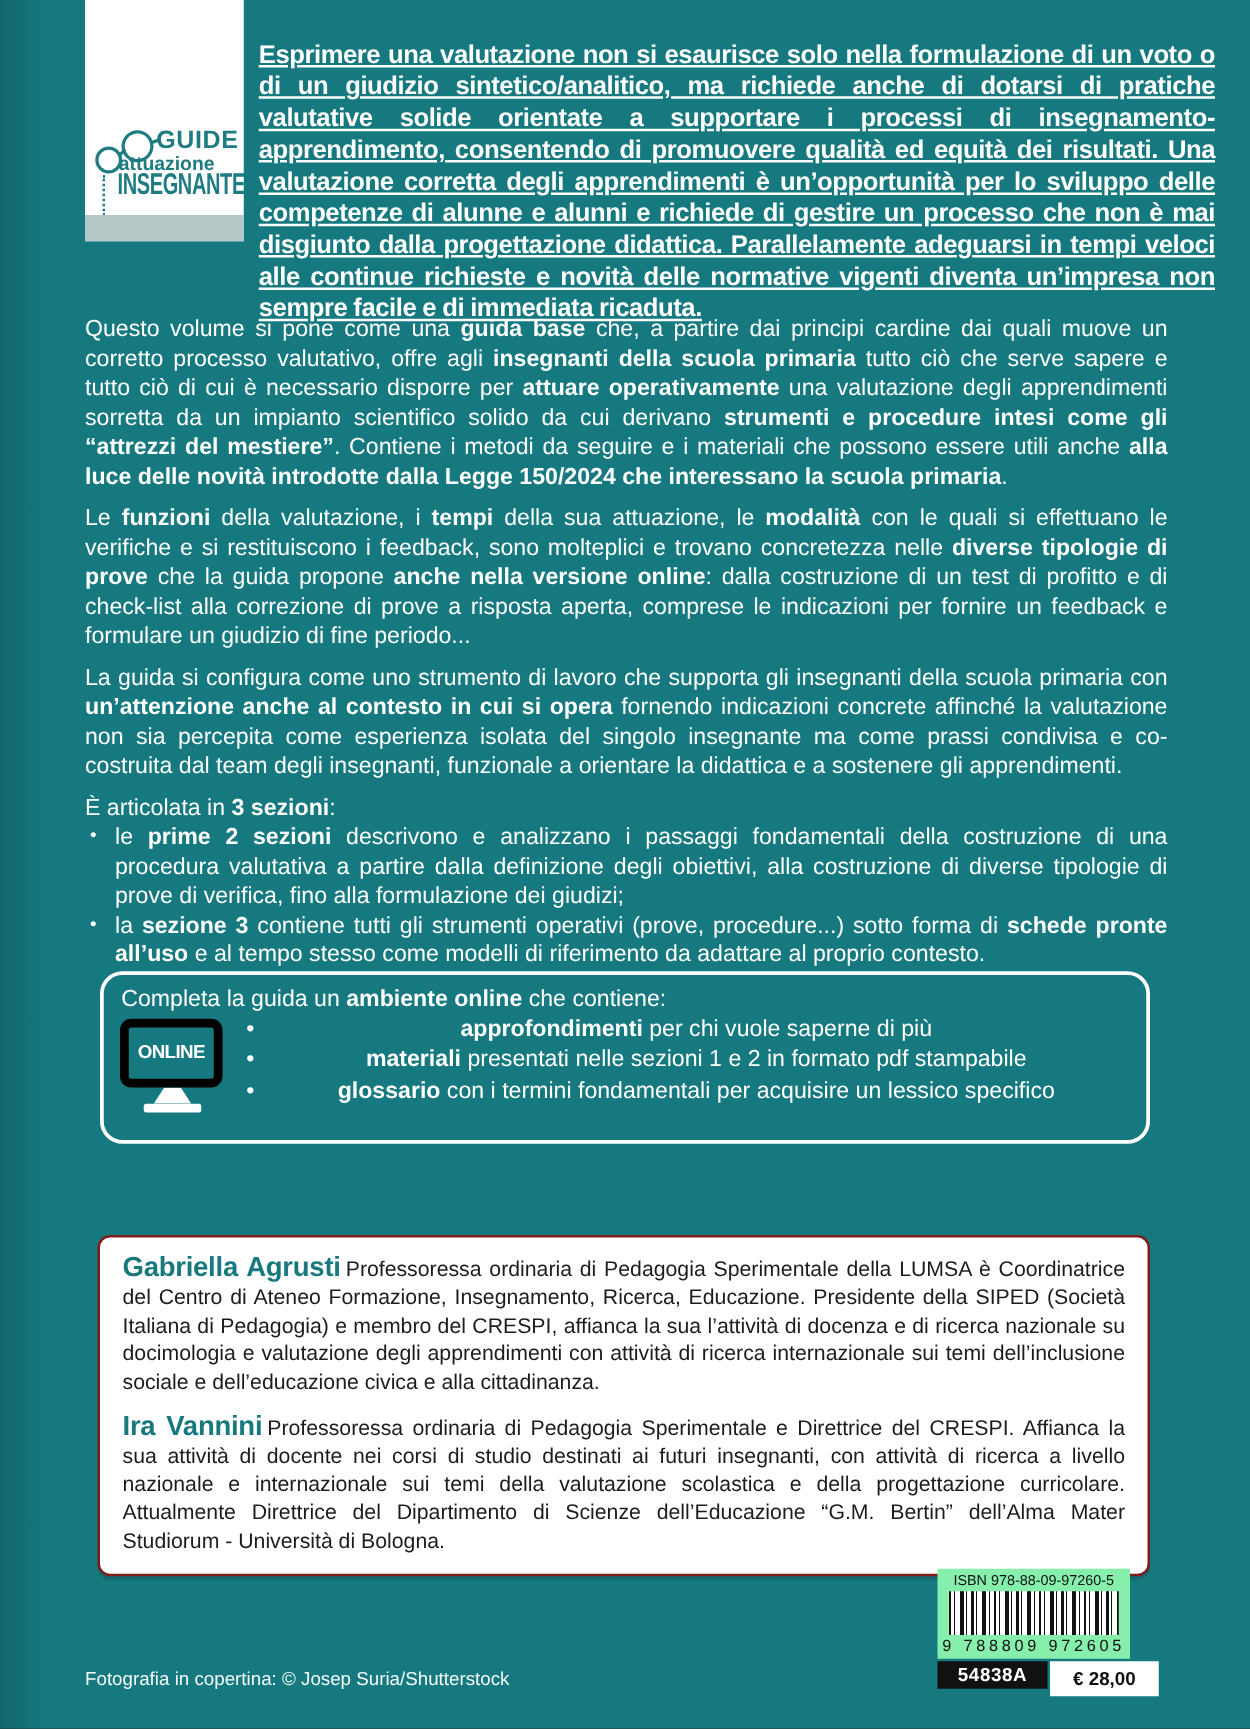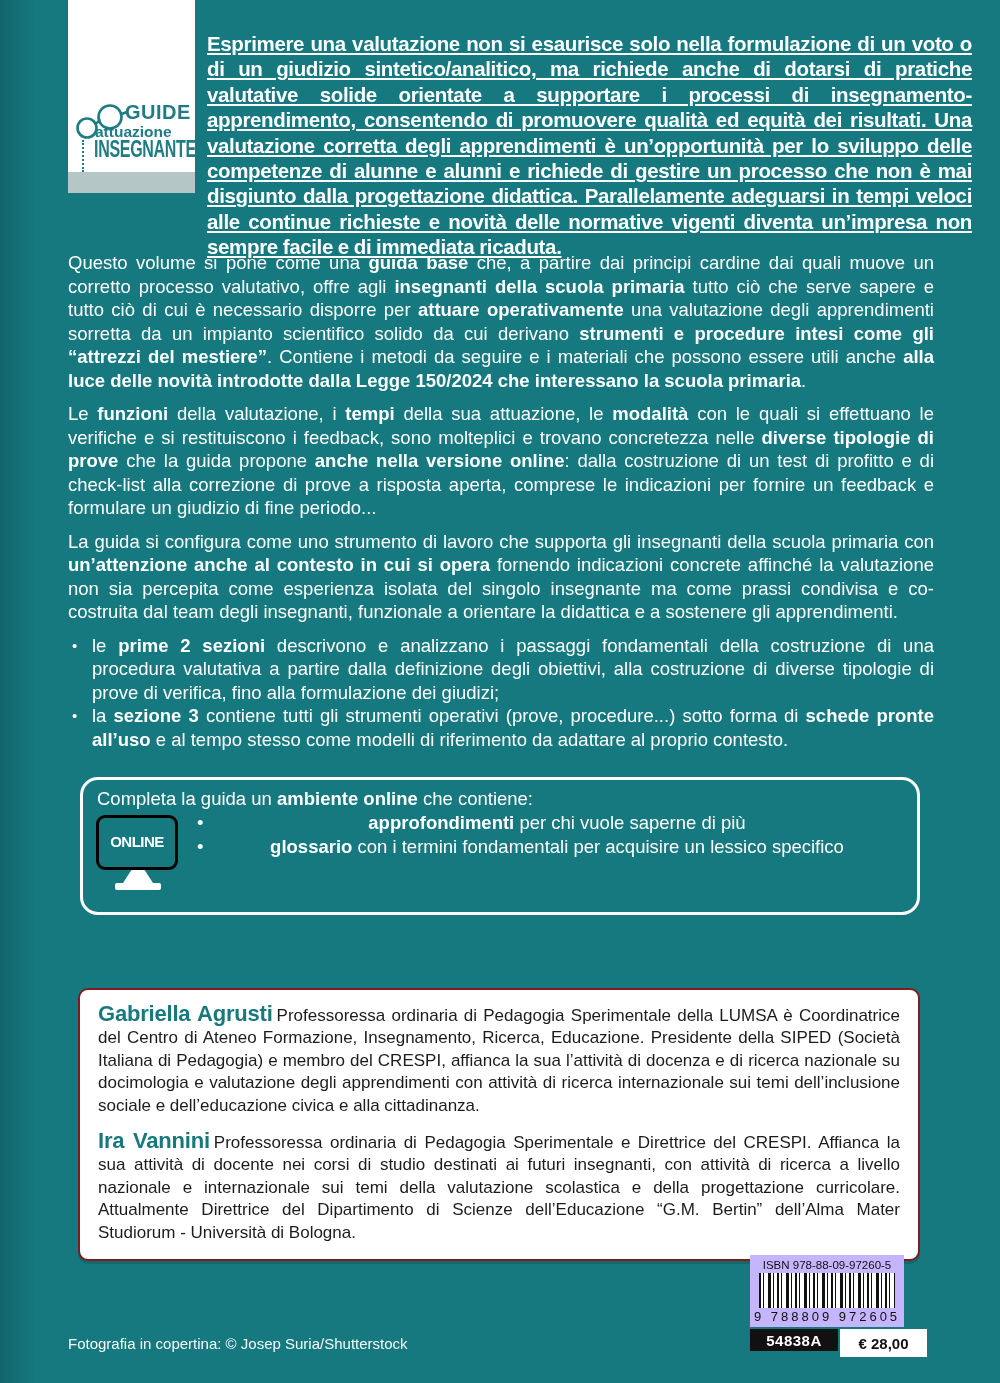--- a/index.html
+++ b/index.html
@@ -40,21 +40,21 @@
   .online-box{
     position:absolute;left:80px;top:777px;width:840px;height:138px;box-sizing:border-box;
     border:3.5px solid #ffffff;border-radius:18px;color:#ffffff;
     font-size:18.5px;line-height:24.2px;padding:7px 14px;
   }
   .online-heading{margin:0;}
   .online-list{list-style:none;margin:0;padding:0 0 0 100px;}
   .online-list li{position:relative;padding-left:14px;text-align:center;}
   .online-list li::before{content:"•";position:absolute;left:0;top:0;}
   .monitor{position:absolute;left:13px;top:35px;width:84px;}
-  .monitor-screen{box-sizing:border-box;width:82px;height:55px;border:3px solid #000000;
+  .monitor-screen{box-sizing:border-box;width:82px;height:55px;border:7px solid #000000;
     border-radius:9px;display:flex;align-items:center;justify-content:center;}
   .monitor-screen span{font-size:15px;font-weight:bold;color:#ffffff;letter-spacing:-.5px;}
   .monitor-stand{width:14px;height:13px;margin:0 auto;background:#ffffff;
     clip-path:polygon(28% 0,72% 0,100% 100%,0 100%);width:30px;}
   .monitor-base{width:46px;height:7px;margin:0 auto;background:#ffffff;border-radius:2px;}
   
   .crespi{position:absolute;left:68px;top:922px;width:866px;color:#ffffff;
     font-size:18.5px;line-height:23.5px;text-align:justify;}
   
   .authors-box{
@@ -62,21 +62,21 @@
     background:#ffffff;border:2px solid #7f1d1d;border-radius:10px;
     box-shadow:0 3px 0 rgba(0,0,0,.12);
     padding:13px 18px 15px 18px;color:#1c1c1c;
     font-size:17px;line-height:22.4px;text-align:justify;
   }
   .authors-box p{margin:0;}
   .authors-box p + p{margin-top:13px;}
   .aname{color:#17787e;font-weight:bold;font-size:22px;letter-spacing:-.2px;padding-right:4px;}
   
   .barcode-block{position:absolute;left:750px;top:1255px;width:177px;}
-  .isbn-box{box-sizing:border-box;width:154px;height:72px;background:#c4b5fd;
+  .isbn-box{box-sizing:border-box;width:154px;height:72px;background:#86efac;
     padding:4px 5px 3px 5px;display:flex;flex-direction:column;align-items:center;}
   .isbn-label{font-size:11.5px;color:#111;white-space:nowrap;}
   .bars{width:136px;height:35px;margin-top:2px;
     background:repeating-linear-gradient(90deg,
       #111 0 2px,#fff 2px 4px,#111 4px 5px,#fff 5px 9px,
       #111 9px 12px,#fff 12px 14px,#111 14px 15px,#fff 15px 18px);}
   .digits{font-size:13px;color:#111;letter-spacing:3px;white-space:nowrap;margin-top:1px;}
   .price-row{display:flex;margin-top:2px;}
   .code-box{width:88px;height:22px;background:#111111;color:#ffffff;font-weight:bold;
     font-size:15px;display:flex;align-items:center;justify-content:center;letter-spacing:.5px;}
@@ -105,37 +105,39 @@
     <div class="logo-insegnante">INSEGNANTE</div>
     <div class="logo-strip"></div>
   </div>
 
   <div class="intro">Esprimere una valutazione non si esaurisce solo nella formulazione di un voto o di un giudizio sintetico/analitico, ma richiede anche di dotarsi di pratiche valutative solide orientate a supportare i processi di insegnamento-apprendimento, consentendo di promuovere qualità ed equità dei risultati. Una valutazione corretta degli apprendimenti è un’opportunità per lo sviluppo delle competenze di alunne e alunni e richiede di gestire un processo che non è mai disgiunto dalla progettazione didattica. Parallelamente adeguarsi in tempi veloci alle continue richieste e novità delle normative vigenti diventa un’impresa non sempre facile e di immediata ricaduta.</div>
 
   <div class="body-col">
     <p><span>Questo volume si pone come una </span><b>guida base</b><span> che, a partire dai principi cardine dai quali muove un corretto processo valutativo, offre agli </span><b>insegnanti della scuola primaria</b><span> tutto ciò che serve sapere e tutto ciò di cui è necessario disporre per </span><b>attuare operativamente</b><span> una valutazione degli apprendimenti sorretta da un impianto scientifico solido da cui derivano </span><b>strumenti e procedure intesi come gli “attrezzi del mestiere”</b><span>. Contiene i metodi da seguire e i materiali che possono essere utili anche </span><b>alla luce delle novità introdotte dalla Legge 150/2024 che interessano la scuola primaria</b><span>.</span></p>
     <p><span>Le </span><b>funzioni</b><span> della valutazione, i </span><b>tempi</b><span> della sua attuazione, le </span><b>modalità</b><span> con le quali si effettuano le verifiche e si restituiscono i feedback, sono molteplici e trovano concretezza nelle </span><b>diverse tipologie di prove</b><span> che la guida propone </span><b>anche nella versione online</b><span>: dalla costruzione di un test di profitto e di check-list alla correzione di prove a risposta aperta, comprese le indicazioni per fornire un feedback e formulare un giudizio di fine periodo...</span></p>
     <p><span>La guida si configura come uno strumento di lavoro che supporta gli insegnanti della scuola primaria con </span><b>un’attenzione anche al contesto in cui si opera</b><span> fornendo indicazioni concrete affinché la valutazione non sia percepita come esperienza isolata del singolo insegnante ma come prassi condivisa e co-costruita dal team degli insegnanti, funzionale a orientare la didattica e a sostenere gli apprendimenti.</span></p>
+    <p class="sections-heading"><span>È articolata in </span><b>3 sezioni</b><span>:</span></p>
     <ul class="sections-list">
       <li><span>le </span><b>prime 2 sezioni</b><span> descrivono e analizzano i passaggi fondamentali della costruzione di una procedura valutativa a partire dalla definizione degli obiettivi, alla costruzione di diverse tipologie di prove di verifica, fino alla formulazione dei giudizi;</span></li>
       <li><span>la </span><b>sezione 3</b><span> contiene tutti gli strumenti operativi (prove, procedure...) sotto forma di </span><b>schede pronte all’uso</b><span> e al tempo stesso come modelli di riferimento da adattare al proprio contesto.</span></li>
     </ul>
   </div>
 
   <div class="online-box">
     <div class="monitor">
       <div class="monitor-screen">
         <span>ONLINE</span>
       </div>
       <div class="monitor-stand"></div>
       <div class="monitor-base"></div>
     </div>
     <p class="online-heading"><span>Completa la guida un </span><b>ambiente online</b><span> che contiene:</span></p>
     <ul class="online-list">
       <li><b>approfondimenti</b><span> per chi vuole saperne di più</span></li>
+      <li><b>materiali</b><span> presentati nelle sezioni 1 e 2 in formato pdf stampabile</span></li>
       <li><b>glossario</b><span> con i termini fondamentali per acquisire un lessico specifico</span></li>
     </ul>
   </div>
 
 
   <div class="authors-box">
     <p><b class="aname">Gabriella Agrusti</b><span>Professoressa ordinaria di Pedagogia Sperimentale della LUMSA è Coordinatrice del Centro di Ateneo Formazione, Insegnamento, Ricerca, Educazione. Presidente della SIPED (Società Italiana di Pedagogia) e membro del CRESPI, affianca la sua l’attività di docenza e di ricerca nazionale su docimologia e valutazione degli apprendimenti con attività di ricerca internazionale sui temi dell’inclusione sociale e dell’educazione civica e alla cittadinanza.</span></p>
     <p><b class="aname">Ira Vannini</b><span>Professoressa ordinaria di Pedagogia Sperimentale e Direttrice del CRESPI. Affianca la sua attività di docente nei corsi di studio destinati ai futuri insegnanti, con attività di ricerca a livello nazionale e internazionale sui temi della valutazione scolastica e della progettazione curricolare.  Attualmente Direttrice del Dipartimento di Scienze dell’Educazione “G.M. Bertin” dell’Alma Mater Studiorum - Università di Bologna.</span></p>
   </div>
 

